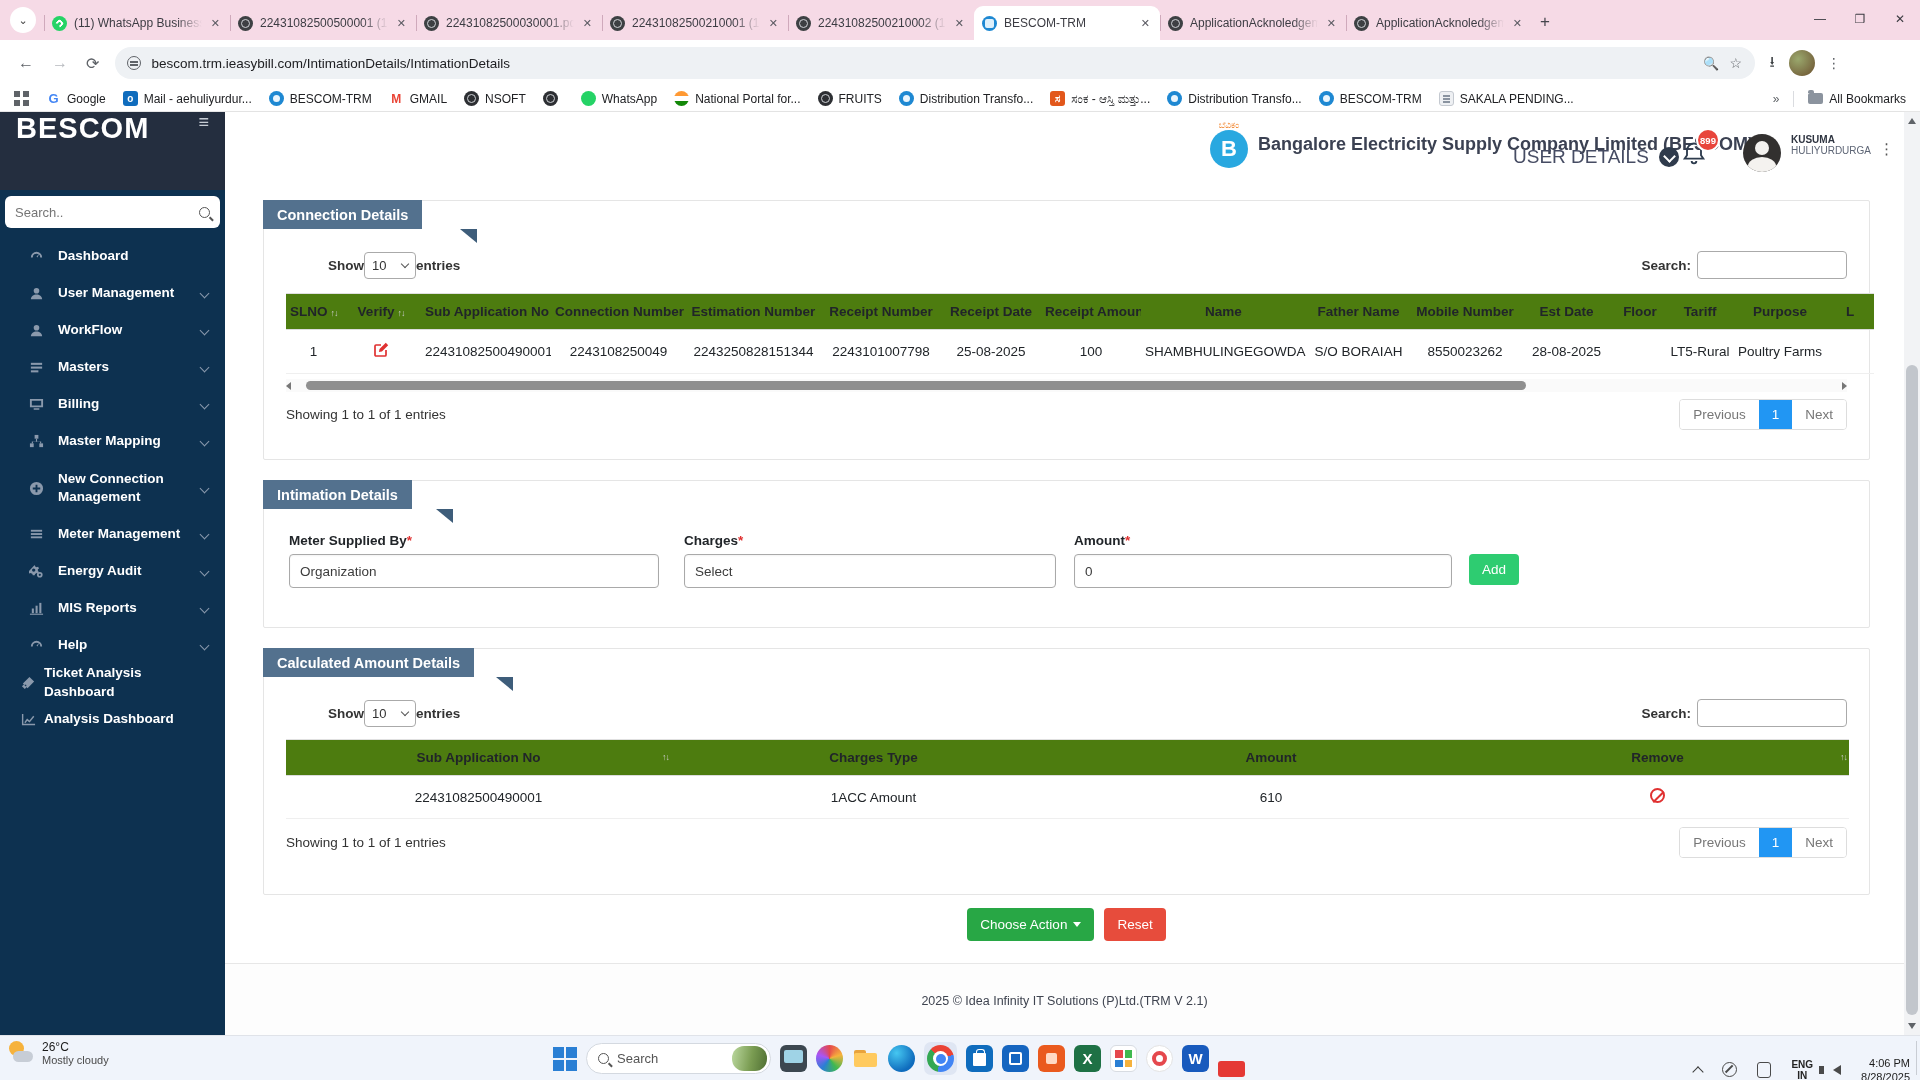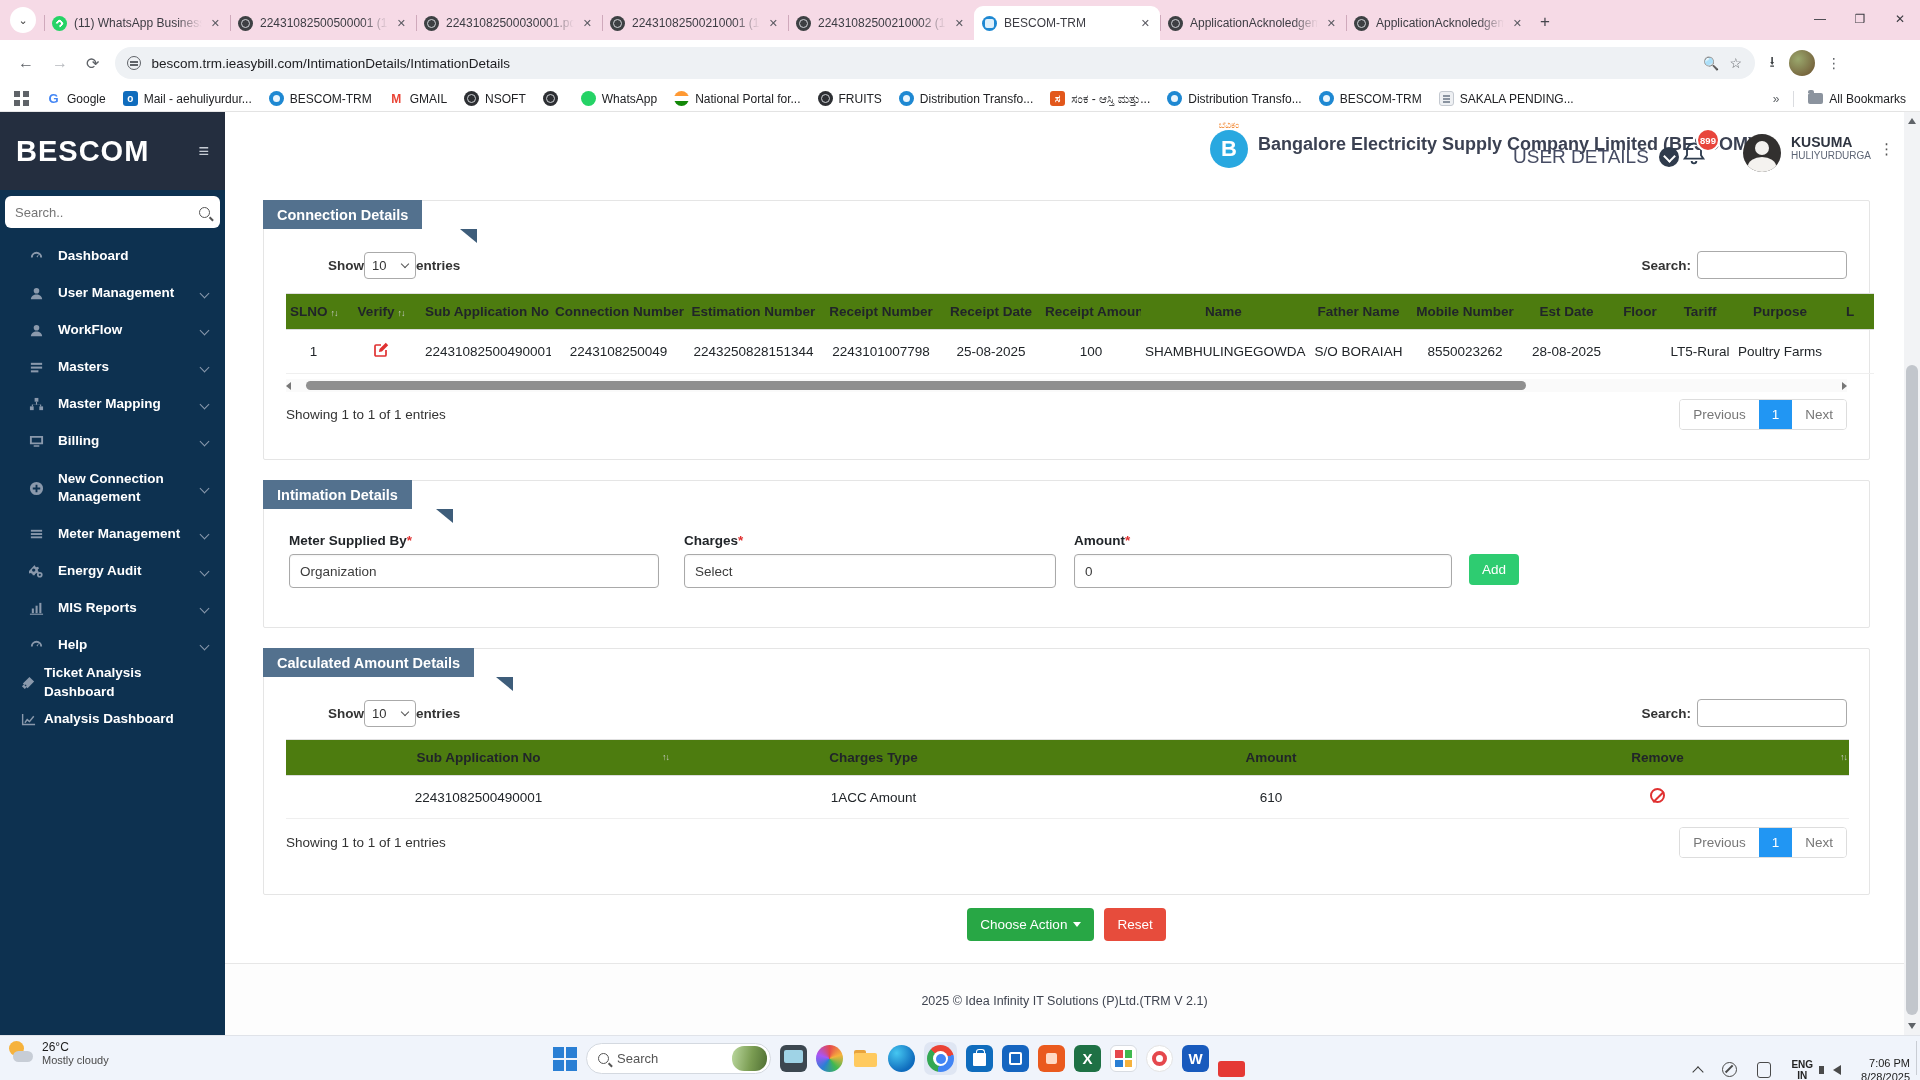--- a/index.html
+++ b/index.html
@@ -56,21 +56,21 @@
   .bico.doc{background:#eef0f3;border:1px solid #c4c9d0;}
   .bico.doc::after{content:"";position:absolute;left:3px;right:3px;top:3px;height:1.5px;background:#8a93a0;box-shadow:0 3px 0 #8a93a0,0 6px 0 #8a93a0;}
   .bm-right{margin-left:auto;display:flex;align-items:center;gap:14px;}
   .chev2{color:#5f6368;font-size:12px;}
   .vsep{width:1px;height:16px;background:#dadce0;}
   .folder-ic{width:15px;height:11px;background:#8b939e;border-radius:2px;position:relative;}
   .folder-ic::before{content:"";position:absolute;top:-3px;left:0;width:6px;height:3px;background:#8b939e;border-radius:2px 2px 0 0;}
 
   
   .sidebar{position:absolute;left:0;top:112px;width:225px;height:923px;background:#0d3150;}
-  .brand{height:78px;background:#242e3f;display:flex;align-items:center;padding:0 16px;}
+  .brand{height:78px;background:#242e3f;display:flex;padding:0 16px;}
   .brandname{color:#fff;font-size:29px;font-weight:bold;letter-spacing:1px;flex:1;}
   .burger{color:#c6ccd4;font-size:18px;}
   .sb-search{margin:6px 5px 10px 5px;height:32px;background:#fff;border-radius:6px;display:flex;align-items:center;padding:0 10px;}
   .sb-search input{border:0;outline:0;flex:1;font-size:13px;color:#333;font-family:"Liberation Sans",sans-serif;}
   .mag{width:11px;height:11px;border:1.6px solid #555;border-radius:50%;position:relative;flex:0 0 11px;}
   .mag::after{content:"";position:absolute;width:5px;height:1.6px;background:#555;transform:rotate(45deg);left:9px;top:10px;}
   .sitem{display:flex;align-items:center;min-height:37px;padding:0 14px 0 28px;color:#fff;font-size:13.5px;font-weight:bold;gap:14px;}
   .sitem .slabel{flex:1;line-height:1.35;}
   .sic{width:16px;height:16px;flex:0 0 16px;display:inline-flex;align-items:center;justify-content:center;}
   .sic svg{width:15px;height:15px;fill:#8a99ac;}
@@ -87,21 +87,21 @@
   .userdetails{position:absolute;left:1288px;top:34px;display:flex;align-items:center;gap:10px;font-size:19px;color:#464c63;}
   .ud-chev{width:20px;height:20px;border-radius:50%;background:#2f3b4c;position:relative;}
   .ud-chev::after{content:"";position:absolute;left:6px;top:5px;width:7px;height:7px;border-right:2px solid #fff;border-bottom:2px solid #fff;transform:rotate(45deg);}
   .bellwrap{position:absolute;left:1455px;top:28px;}
   .bell svg{width:28px;height:28px;fill:none;stroke:#2e3c4e;stroke-width:1.6;}
   .badge{position:absolute;right:-12px;top:-12px;min-width:24px;height:24px;border-radius:50%;background:#e8453c;color:#fff;font-size:9.5px;font-weight:bold;display:flex;align-items:center;justify-content:center;border:2px solid #fff;}
   .avatar{position:absolute;left:1518px;top:22px;width:38px;height:38px;border-radius:50%;background:#32302f;overflow:hidden;}
   .avatar::before{content:"";position:absolute;left:12px;top:7px;width:14px;height:14px;border-radius:50%;background:#f4f2ef;}
   .avatar::after{content:"";position:absolute;left:5px;top:23px;width:28px;height:18px;border-radius:50% 50% 0 0;background:#f4f2ef;}
   .uname{position:absolute;left:1566px;top:22px;}
-  .uname .n1{font-size:14px;font-weight:bold;color:#2e3440;}
+  .uname .n1{font-size:10px;font-weight:bold;color:#2e3440;}
   .uname .n2{font-size:10px;color:#5d6575;}
   .hkebab{position:absolute;right:10px;top:28px;color:#555;font-size:15px;}
 
   
   .main{position:absolute;left:225px;top:190px;width:1679px;height:845px;background:#fff;}
   .card{position:absolute;left:38px;width:1607px;background:#fff;border:1px solid #e5e5e5;border-radius:2px;}
   .ribbon{position:absolute;left:-1px;top:-1px;height:29px;background:#53718e;color:#fff;font-size:14.5px;font-weight:bold;display:flex;align-items:center;padding:0 14px;}
   .fold{position:absolute;top:28px;width:0;height:0;border-top:14px solid #3e5d7a;border-left:17px solid transparent;}
   .dt-controls{position:absolute;left:22px;right:22px;top:50px;display:flex;align-items:center;font-size:13.5px;color:#333;}
   .lensel{display:flex;align-items:center;font-weight:bold;margin-left:42px;}
@@ -378,37 +378,37 @@
             <rect x="2" y="7" width="12" height="2.2"></rect>
             <rect x="2" y="11" width="8" height="2.2"></rect>
           </svg>
         </span>
       <span class="slabel">Masters</span>
       <span class="chevron"></span>
     </div>
     <div class="sitem">
       <span class="sic">
           <svg viewBox="0 0 16 16">
+            <path d="M1 2h14v9H1zm2 2v5h10V4z"></path>
+            <rect x="5" y="12" width="6" height="1.6"></rect>
+          </svg>
+        </span>
+      <span class="slabel">Billing</span>
+      <span class="chevron"></span>
+    </div>
+    <div class="sitem">
+      <span class="sic">
+          <svg viewBox="0 0 16 16">
             <rect x="6" y="1" width="4" height="4"></rect>
             <rect x="1" y="10" width="4" height="4"></rect>
             <rect x="11" y="10" width="4" height="4"></rect>
             <path d="M7.4 5h1.2v3H13v2h-1.2V8.2H4.2V10H3V8h4.4z"></path>
           </svg>
         </span>
       <span class="slabel">Master Mapping</span>
-      <span class="chevron"></span>
-    </div>
-    <div class="sitem">
-      <span class="sic">
-          <svg viewBox="0 0 16 16">
-            <path d="M1 2h14v9H1zm2 2v5h10V4z"></path>
-            <rect x="5" y="12" width="6" height="1.6"></rect>
-          </svg>
-        </span>
-      <span class="slabel">Billing</span>
       <span class="chevron"></span>
     </div>
     <div class="sitem" style="min-height:56px;">
       <span class="sic">
           <svg viewBox="0 0 16 16">
             <path d="M8 1a7 7 0 1 0 0 14A7 7 0 0 0 8 1zm1 6h3v2H9v3H7V9H4V7h3V4h2z"></path>
           </svg>
         </span>
       <span class="slabel">New Connection Management</span>
       <span class="chevron"></span>
@@ -733,20 +733,20 @@
     <div class="tray">
       <span class="tr-chev"></span>
       <span class="tr-dnd"></span>
       <span class="tr-dev"></span>
       <span class="tr-lang">
         <div>ENG</div>
         <div>IN</div>
       </span>
       <span class="tr-spk"></span>
       <span class="tr-time">
-        <div>7:06 PM</div>
+        <div>4:06 PM</div>
         <div>8/28/2025</div>
       </span>
     </div>
   </div>
   <div class="showdesk"></div>
 
 </div>
 
 </body></html>

